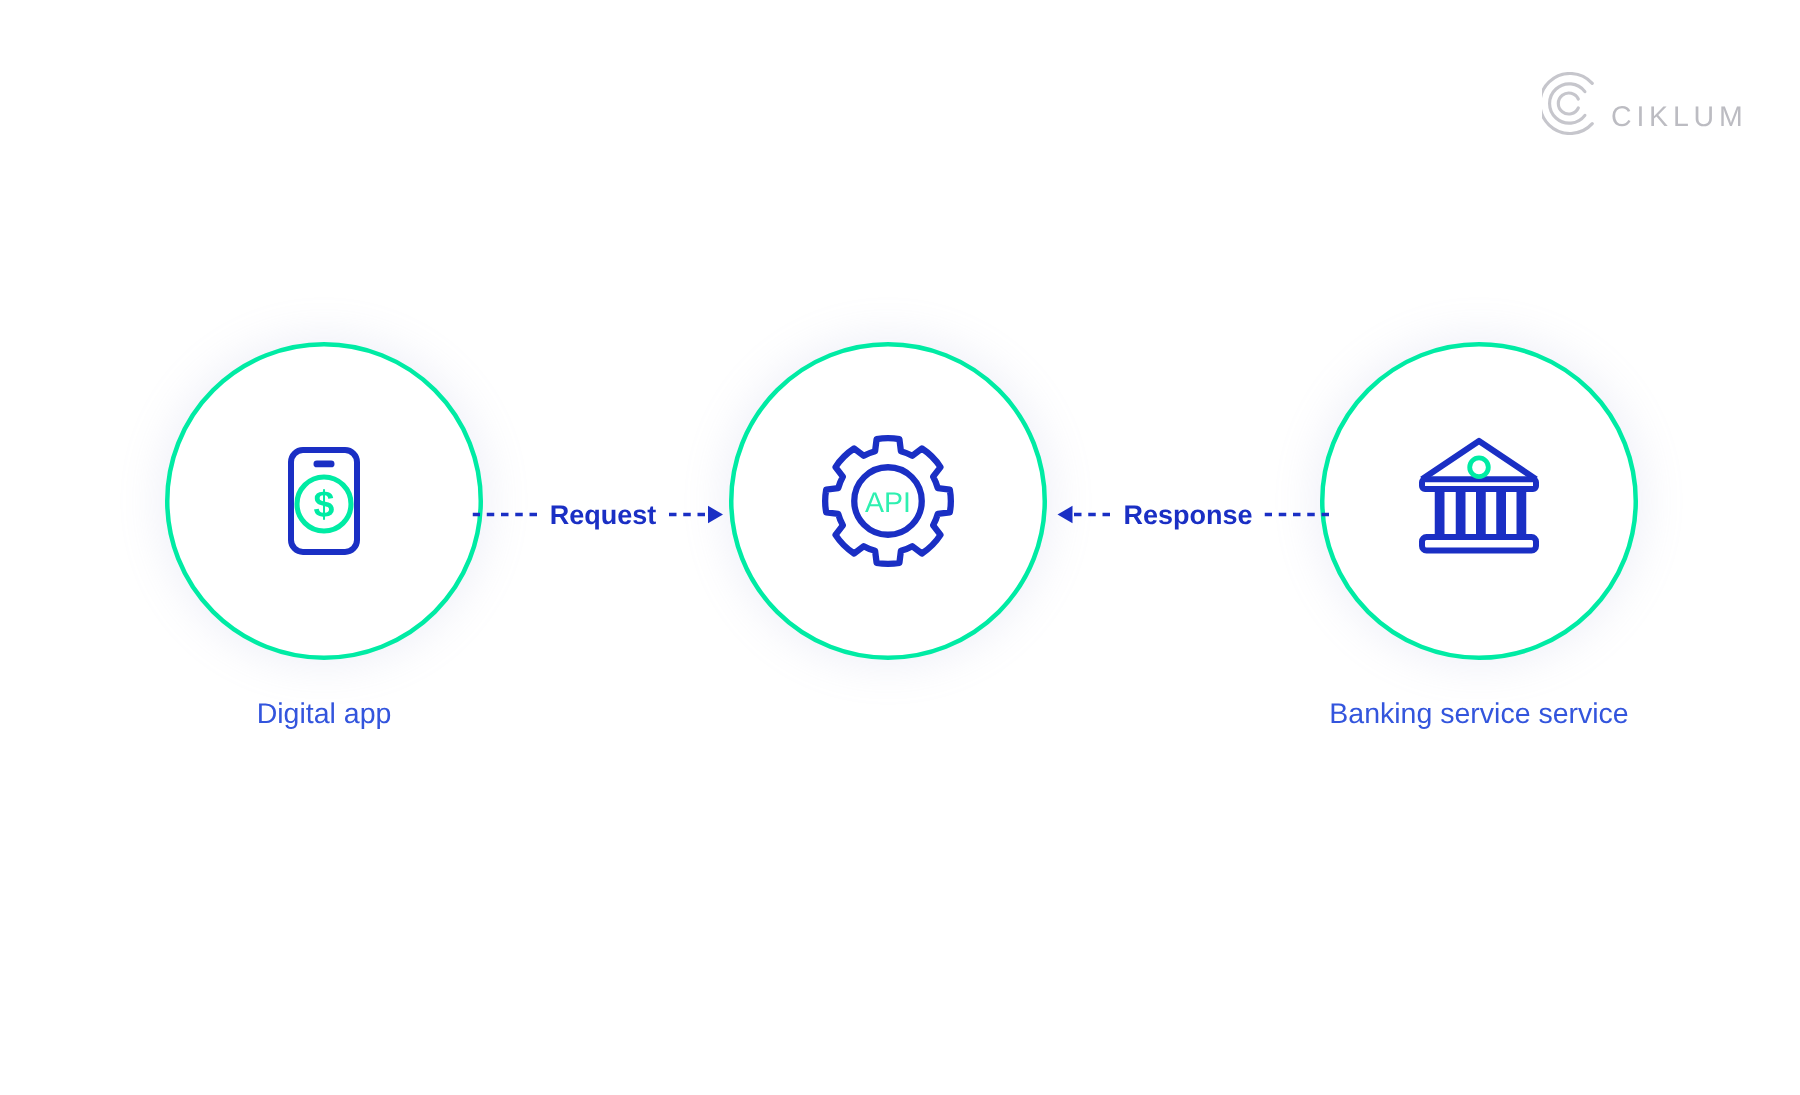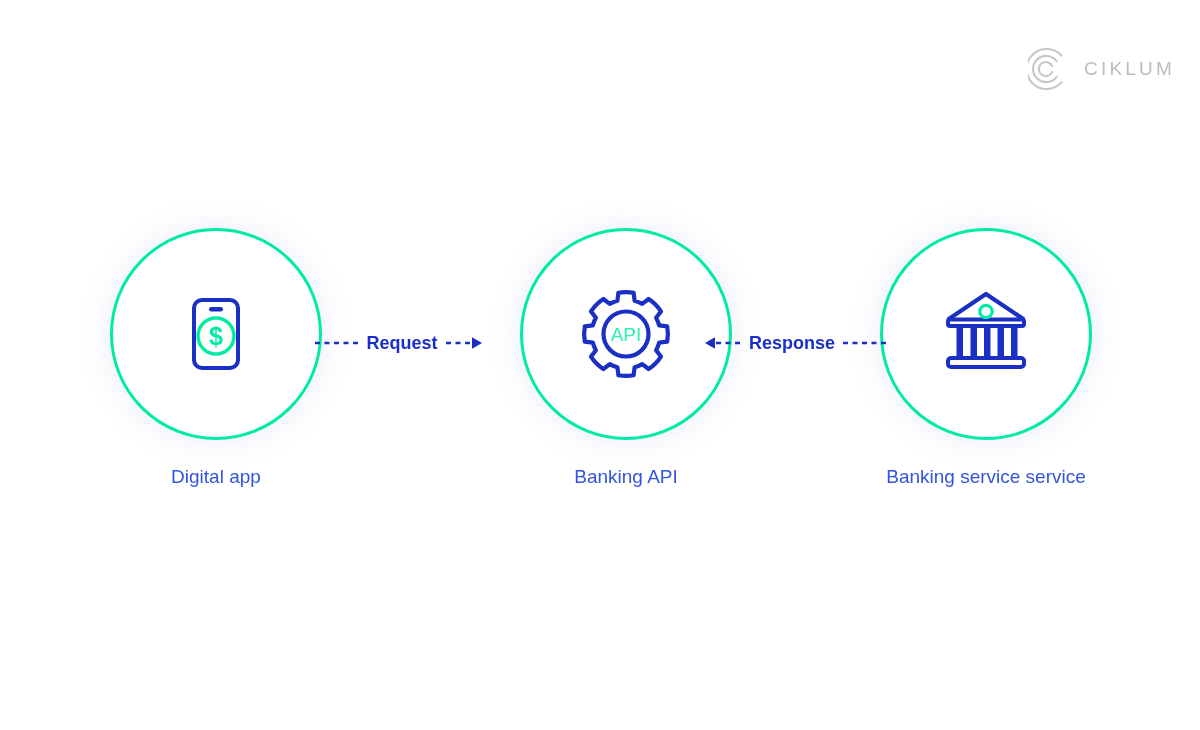--- a/index.html
+++ b/index.html
@@ -14,22 +14,22 @@
     overflow: hidden;
     position: relative;
   }
 
   
   .brand {
     position: absolute;
     top: 48px;
     left: 1028px;
     display: flex;
-    align-items: center;
-    gap: 14px;
+    align-items: flex-end;
+    gap: 4px;
   }
   .brand-mark {
     width: 42px;
     height: 42px;
     display: block;
   }
   .brand-word {
     font-size: 19px;
     letter-spacing: 3.2px;
     color: #bcbcc2;
@@ -47,21 +47,21 @@
     height: 730px;
   }
 
   
   .node {
     position: absolute;
     width: 212px;
     text-align: center;
   }
   .node-1 { left: 110px; top: 228px; }
-  .node-2 { left: 520px; top: 228px; }
+  .node-2 { left: 486px; top: 228px; }
   .node-3 { left: 880px; top: 228px; }
 
   .circle {
     position: relative;
     width: 212px;
     height: 212px;
     border-radius: 50%;
     border: 3px solid #00eba4;
     background: #ffffff;
     box-sizing: border-box;
@@ -141,21 +141,20 @@
           <g transform="translate(51,51)">
             <g stroke="#1a2fc4" stroke-width="4.2" stroke-linejoin="round" stroke-linecap="round" fill="none">
               <path d="M -7.6 -41.2 A 42 42 0 0 1 7.6 -41.2 L 8.6 -33.2 A 34.5 34.5 0 0 1 16.2 -30.1 L 22.6 -35.0 A 42 42 0 0 1 35.0 -22.6 L 30.1 -16.2 A 34.5 34.5 0 0 1 33.2 -8.6 L 41.2 -7.6 A 42 42 0 0 1 41.2 7.6 L 33.2 8.6 A 34.5 34.5 0 0 1 30.1 16.2 L 35.0 22.6 A 42 42 0 0 1 22.6 35.0 L 16.2 30.1 A 34.5 34.5 0 0 1 8.6 33.2 L 7.6 41.2 A 42 42 0 0 1 -7.6 41.2 L -8.6 33.2 A 34.5 34.5 0 0 1 -16.2 30.1 L -22.6 35.0 A 42 42 0 0 1 -35.0 22.6 L -30.1 16.2 A 34.5 34.5 0 0 1 -33.2 8.6 L -41.2 7.6 A 42 42 0 0 1 -41.2 -7.6 L -33.2 -8.6 A 34.5 34.5 0 0 1 -30.1 -16.2 L -35.0 -22.6 A 42 42 0 0 1 -22.6 -35.0 L -16.2 -30.1 A 34.5 34.5 0 0 1 -8.6 -33.2 Z"></path>
             </g>
             <circle cx="0" cy="0" r="22.5" stroke="#1a2fc4" stroke-width="4.2" fill="none"></circle>
             <text x="0" y="7" text-anchor="middle" font-family="'Liberation Sans', sans-serif" font-size="19" fill="#2ef0b0">API</text>
           </g>
         </svg>
       </span>
     </div>
-    <div class="node-label">Banking API</div>
   </div>
 
   <div class="node node-3">
     <div class="circle">
       <span>
         <svg width="96" height="96" viewBox="0 0 96 96" fill="none" aria-hidden="true">
           <path d="M10 33.5 L48 8 L86 33.5" stroke="#1a2fc4" stroke-width="4.2" stroke-linejoin="round" fill="none"></path>
           <rect x="10" y="33.5" width="76" height="6.5" rx="2" stroke="#1a2fc4" stroke-width="4" fill="none"></rect>
           <circle cx="48" cy="25.5" r="6.2" stroke="#00eba4" stroke-width="3.2" fill="none"></circle>
           <rect x="18.5" y="41.5" width="6.5" height="30" fill="#1a2fc4"></rect>

